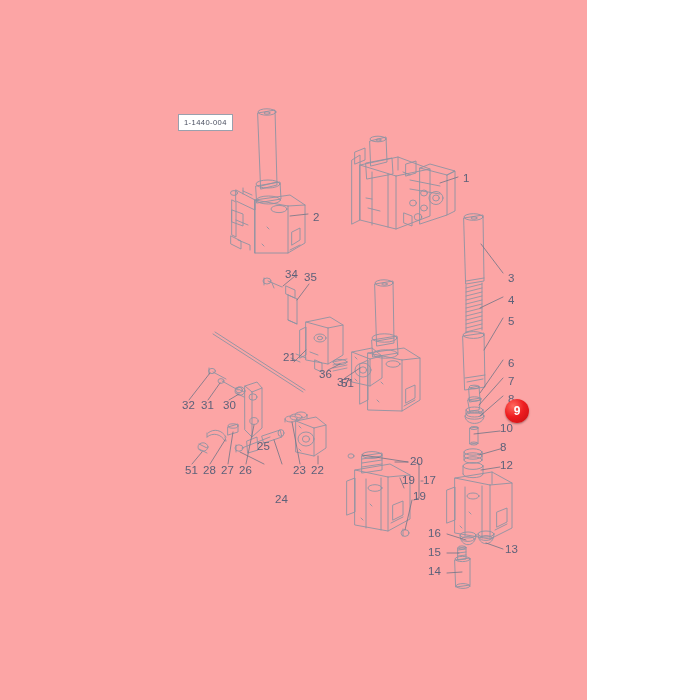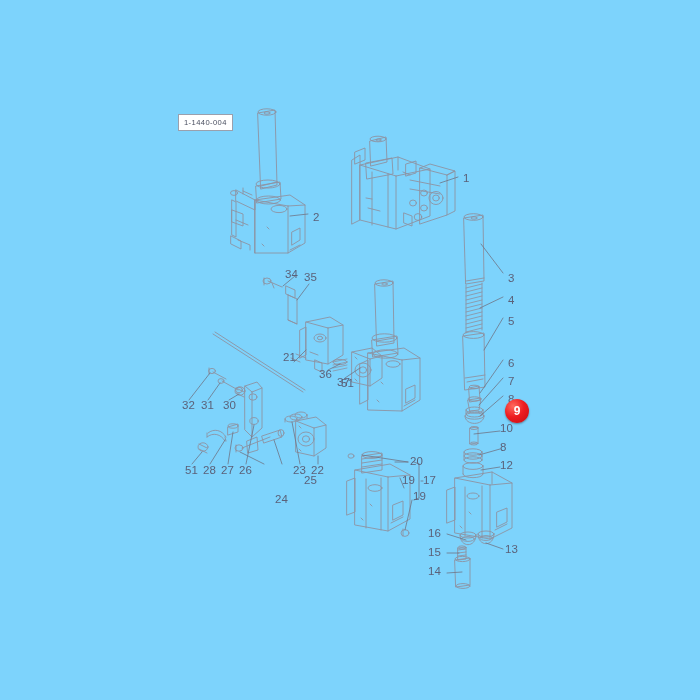--- a/index.html
+++ b/index.html
@@ -1,17 +1,17 @@
 <!DOCTYPE html>
 <html><head>
 <meta charset="utf-8">
 <style>
   html,body{margin:0;padding:0;background:#ffffff;}
   body{width:700px;height:700px;font-family:"Liberation Sans",sans-serif;overflow:hidden;}
-  #stage{position:relative;width:700px;height:700px;background:#7dd3fc;}
+  #stage{position:relative;width:587px;height:700px;background:#fca5a5;}
   #stage svg{position:absolute;left:0;top:0;}
   .lbl{position:absolute;font-family:"Liberation Sans",sans-serif;font-size:11.5px;color:#5b6179;
        letter-spacing:.2px;user-select:none;white-space:nowrap;}
   .codebox{position:absolute;border:1px solid #9aa0ad;background:#fff;
            font-size:7.6px;color:#4a4f60;font-family:"Liberation Sans",sans-serif;
            padding:3px 5px;letter-spacing:.4px;}
   .redmark{position:absolute;width:24px;height:24px;border-radius:50%;
            background:radial-gradient(circle at 34% 30%, #ff6a5e 0%, #ee1d21 46%, #c40c10 100%);
            box-shadow:0 1px 2px rgba(0,0,0,.35);}
   .redmark span{position:absolute;left:0;top:0;width:24px;height:24px;
@@ -406,21 +406,21 @@
   <div class="lbl" style="left:428px; top:546px;">15</div>
   <div class="lbl" style="left:428px; top:527px;">16</div>
   <div class="lbl" style="left:423px; top:474px;">17</div>
   <div class="lbl" style="left:413px; top:490px;">19</div>
   <div class="lbl" style="left:402px; top:474px;">19</div>
   <div class="lbl" style="left:410px; top:455px;">20</div>
   <div class="lbl" style="left:283px; top:351px;">21</div>
   <div class="lbl" style="left:311px; top:464px;">22</div>
   <div class="lbl" style="left:293px; top:464px;">23</div>
   <div class="lbl" style="left:275px; top:464px;margin-top:29px;">24</div>
-  <div class="lbl" style="left:257px; top:474px;margin-left:47px;">25</div>
+  <div class="lbl" style="left:257px; top:440px;">25</div>
   <div class="lbl" style="left:239px; top:464px;">26</div>
   <div class="lbl" style="left:221px; top:464px;">27</div>
   <div class="lbl" style="left:203px; top:464px;">28</div>
   <div class="lbl" style="left:185px; top:464px;">51</div>
   <div class="lbl" style="left:223px; top:399px;">30</div>
   <div class="lbl" style="left:201px; top:399px;">31</div>
   <div class="lbl" style="left:182px; top:399px;">32</div>
   <div class="lbl" style="left:341px; top:377px;">51</div>
   <div class="lbl" style="left:285px; top:268px;">34</div>
   <div class="lbl" style="left:304px; top:271px;">35</div>

